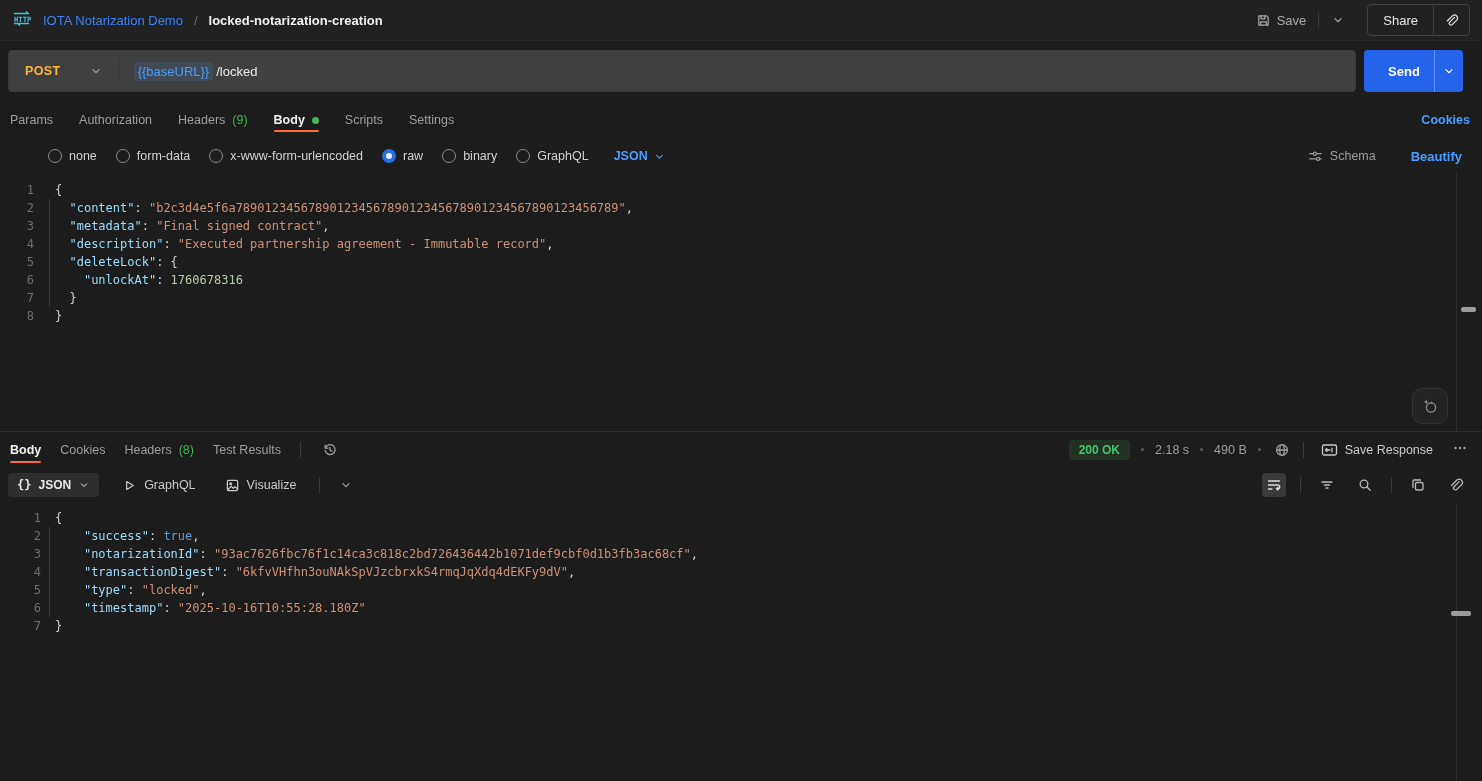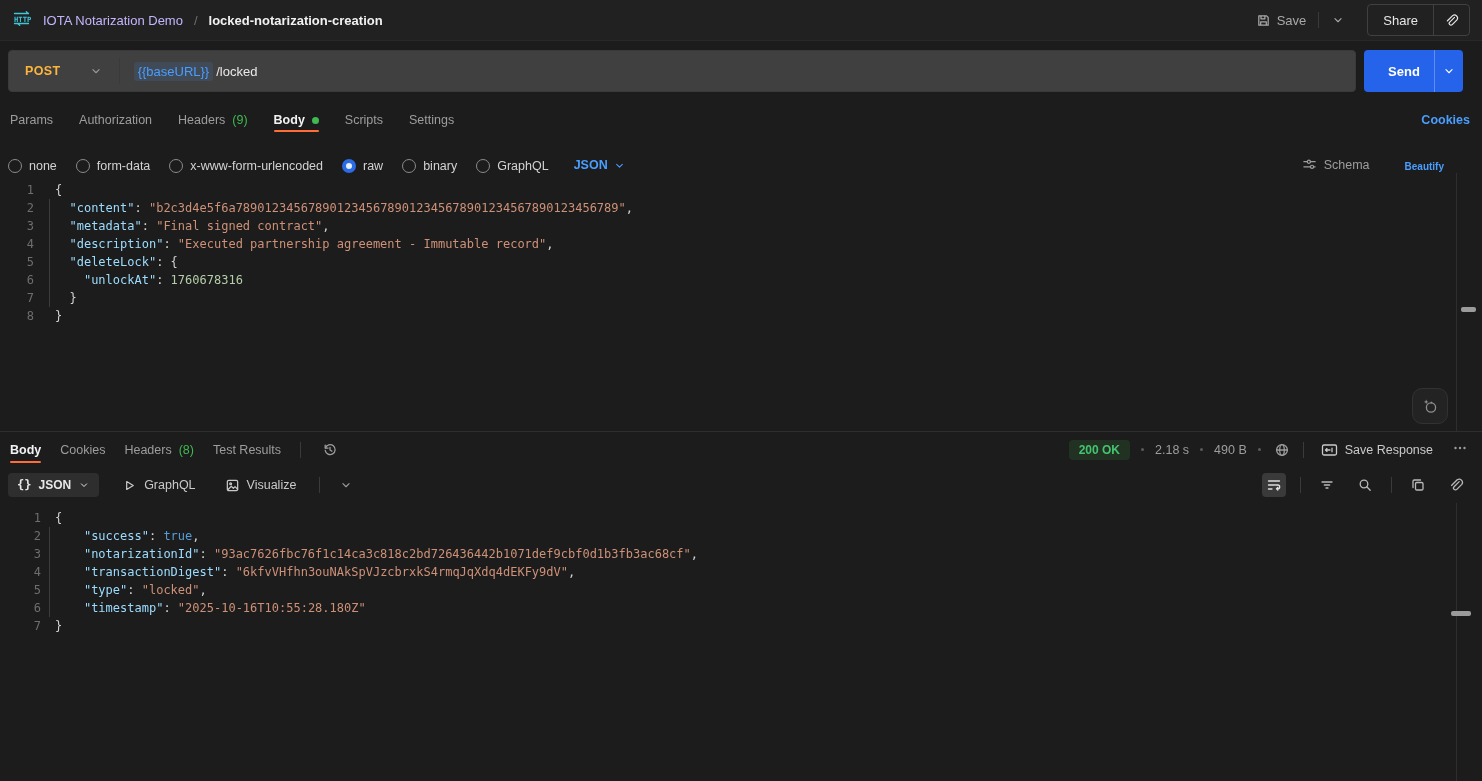--- a/index.html
+++ b/index.html
@@ -11,21 +11,21 @@
   }
   .ic { stroke:currentColor; fill:none; stroke-width:1.3; stroke-linecap:round; stroke-linejoin:round; display:block; }
   .vdiv { width:1px; background:#3a3a3a; height:16px; flex:0 0 auto; }
   button { font-family:inherit; cursor:pointer; }
 
   
   .topbar { height:40px; flex:0 0 auto; background:#212121; border-bottom:1px solid #282828;
             display:flex; align-items:center; justify-content:space-between; padding:0 12px; }
   .tb-left { display:flex; align-items:center; gap:9px; }
   .http-badge { color:#3ec6da; flex:0 0 auto; }
-  .crumb-col { color:#c4b5fd; cursor:pointer; }
+  .crumb-col { color:#3b82f6; cursor:pointer; }
   .crumb-sep { color:#6f6f6f; margin:0 2px; }
   .crumb-req { color:#f2f2f2; font-weight:700; cursor:pointer; }
   .tb-right { display:flex; align-items:center; gap:10px; }
   .ghost-btn { background:none; border:0; color:#a9a9a9; font-size:13px;
                display:flex; align-items:center; gap:6px; padding:4px 2px; }
   .share-group { display:flex; align-items:stretch; border:1px solid #404040; border-radius:4px; height:30px; margin-left:10px; overflow:hidden; }
   .share-group button { background:none; border:0; color:#e6e6e6; font-size:13px; display:flex; align-items:center; }
   .share-main { padding:0 15px; }
   .share-link { padding:0 10px; color:#cfcfcf; }
   .share-group .vdiv { height:auto; background:#404040; }
@@ -51,28 +51,28 @@
   .tabs-row { height:38px; flex:0 0 auto; display:flex; align-items:center; gap:26px; padding:0 12px 0 10px;
               font-size:12.5px; color:#9d9d9d; }
   .tab { position:relative; height:100%; display:flex; align-items:center; gap:7px; cursor:pointer; }
   .tab .count { color:#3fb950; }
   .tab.active { color:#f2f2f2; font-weight:600; }
   .tab.active::after { content:""; position:absolute; left:0; right:0; bottom:7px; height:2px; border-radius:1px; background:#ff6c37; }
   .tab .dot { width:7px; height:7px; border-radius:50%; background:#3fb950; }
   .cookies-link { margin-left:auto; color:#4a9eff; font-weight:600; cursor:pointer; }
 
   
-  .options-row { height:34px; flex:0 0 auto; display:flex; align-items:flex-end; gap:19px; padding:0 32px 0 8px;
-                 font-size:12.5px; color:#d2d2d2; }
+  .options-row { height:34px; flex:0 0 auto; display:flex; align-items:center; gap:19px; padding:0 14px 0 8px;
+                 font-size:12.5px; color:#d2d2d2;margin-left:40px; }
   .radio { display:flex; align-items:center; gap:7px; cursor:pointer; }
   .rb { width:14px; height:14px; border-radius:50%; border:1px solid #8a8a8a; box-sizing:border-box; background:transparent; flex:0 0 auto; }
   .radio.selected .rb { border:4.5px solid #2b6be4; background:#e8f0ff; }
   .lang-btn { background:none; border:0; color:#4a9eff; font-weight:600; font-size:12.5px; display:flex; align-items:center; gap:5px; }
   .schema-btn { margin-left:auto; background:none; border:0; color:#9d9d9d; font-size:12.5px; display:flex; align-items:center; gap:7px; }
-  .beautify-btn { background:none; border:0; color:#4a9eff; font-weight:600; font-size:10px; margin-left:4px; }
+  .beautify-btn { background:none; border:0; color:#4a9eff; font-weight:600; font-size:13px; margin-left:4px; }
 
   
   .editor { position:relative; font-family:"DejaVu Sans Mono", monospace; font-size:12px; line-height:18px; }
   .request-editor { height:258px; flex:0 0 auto; padding-top:8px; box-sizing:border-box; }
   .code-line { display:flex; height:18px; }
   .ln { flex:0 0 auto; width:34px; text-align:right; color:#6e6e6e; }
   .code { padding-left:21px; white-space:pre; color:#d4d4d4; }
   .response-editor .ln { width:41px; }
   .response-editor .code { padding-left:14px; }
   .tk-p { color:#d4d4d4; } .tk-k { color:#9cdcfe; } .tk-s { color:#ce9178; }

